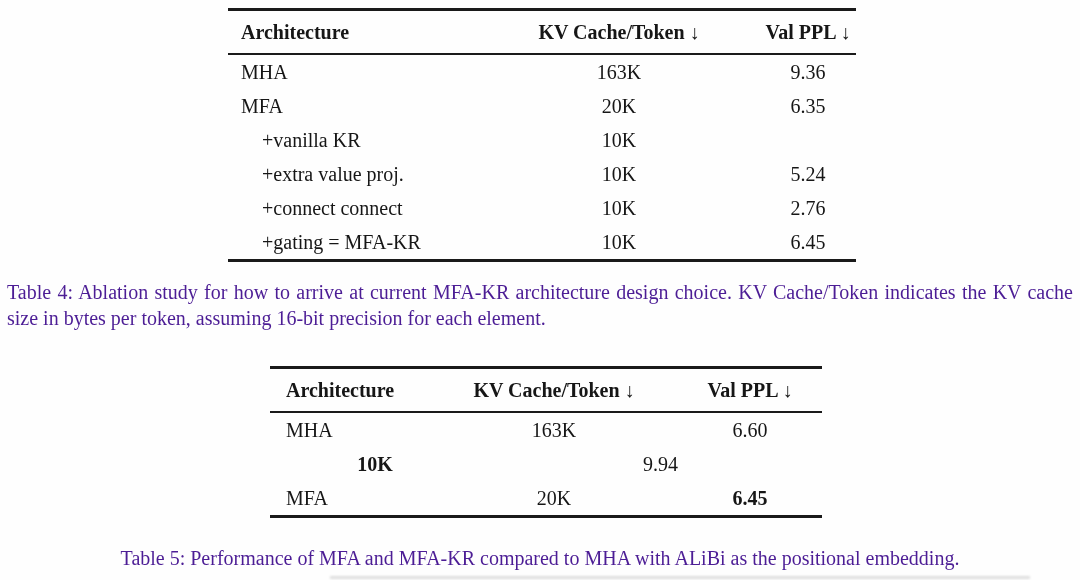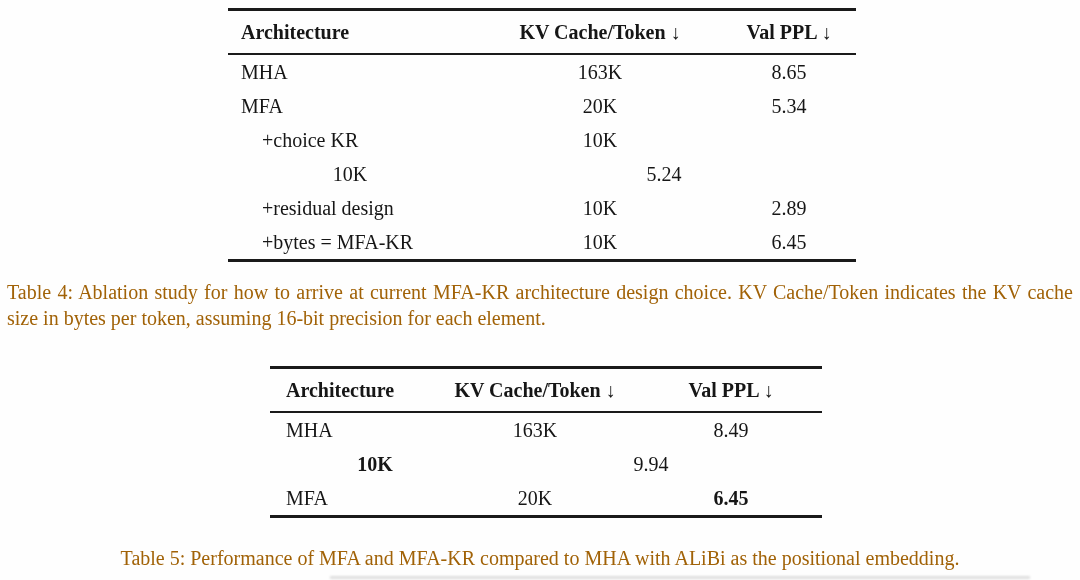--- a/index.html
+++ b/index.html
@@ -9,35 +9,35 @@
     background: #fefefe;
     color: #161616;
     font-family: "Liberation Serif", "DejaVu Serif", serif;
     font-size: 20px;
     overflow: hidden;
   }
   .tbl { position: absolute; }
   .rule { width: 100%; background: #1a1a1a; }
   .rule.thick { height: 3px; }
   .rule.thin  { height: 2px; }
-  .trow { display: flex; align-items: center; height: 34px; }
+  .trow { display: flex; align-items: center; height: 34px; gap: 19px; }
   .trow.thead { height: 42px; font-weight: bold; }
 
   #table4 { left: 228px; top: 8px; width: 628px; }
   #table4 .c1 { width: 250px; padding-left: 13px; }
   #table4 .c2 { width: 244px; text-align: center; }
   #table4 .c3 { flex: 1; text-align: center; }
   #table4 .trow.indent .c1 { padding-left: 34px; }
 
   #table5 { left: 270px; top: 366px; width: 552px; }
   #table5 .c1 { width: 160px; padding-left: 16px; }
   #table5 .c2 { width: 210px; text-align: center; }
   #table5 .c3 { flex: 1; text-align: center; }
 
-  .caption { position: absolute; line-height: 26px; color: #a16207; }
+  .caption { position: absolute; line-height: 26px; color: #4c1d95; }
   #caption4 { left: 7px; top: 279px; width: 1066px; text-align: justify; }
   #caption5 { left: 0; top: 545px; width: 1080px; text-align: center; }
 
   .scan-artifact {
     position: absolute; left: 330px; top: 576px; width: 700px; height: 3px;
     background: #9a9a9a; opacity: 0.3; filter: blur(1px);
   }
 </style>
 </head>
 <body>
@@ -47,63 +47,64 @@
   <div class="trow thead">
     <div class="c1">Architecture</div>
     <div class="c2">KV Cache/Token ↓</div>
     <div class="c3">Val PPL ↓</div>
   </div>
   <div class="rule thin"></div>
 
   <div class="trow">
     <div class="c1">MHA</div>
     <div class="c2">163K</div>
-    <div class="c3">8.65</div>
+    <div class="c3">9.36</div>
   </div>
   <div class="trow">
     <div class="c1">MFA</div>
     <div class="c2">20K</div>
-    <div class="c3">5.34</div>
+    <div class="c3">6.35</div>
   </div>
   <div class="trow indent">
-    <div class="c1">+choice KR</div>
+    <div class="c1">+vanilla KR</div>
     <div class="c2">10K</div>
   </div>
   <div class="trow indent">
+    <div class="c1">+extra value proj.</div>
     <div class="c2">10K</div>
     <div class="c3">5.24</div>
   </div>
   <div class="trow indent">
-    <div class="c1">+residual design</div>
+    <div class="c1">+connect connect</div>
     <div class="c2">10K</div>
-    <div class="c3">2.89</div>
+    <div class="c3">2.76</div>
   </div>
   <div class="trow indent">
-    <div class="c1">+bytes = MFA-KR</div>
+    <div class="c1">+gating = MFA-KR</div>
     <div class="c2">10K</div>
     <div class="c3">6.45</div>
   </div>
   <div class="rule thick"></div>
 </div>
 
 <div class="caption" id="caption4">Table 4: Ablation study for how to arrive at current MFA-KR architecture design choice. KV Cache/Token indicates the KV cache size in bytes per token, assuming 16-bit precision for each element.</div>
 
 <div class="tbl" id="table5">
   <div class="rule thick"></div>
   <div class="trow thead">
     <div class="c1">Architecture</div>
     <div class="c2">KV Cache/Token ↓</div>
     <div class="c3">Val PPL ↓</div>
   </div>
   <div class="rule thin"></div>
 
   <div class="trow">
     <div class="c1">MHA</div>
     <div class="c2">163K</div>
-    <div class="c3">8.49</div>
+    <div class="c3">6.60</div>
   </div>
   <div class="trow">
     <div class="c2" style="font-weight: bold;">10K</div>
     <div class="c3">9.94</div>
   </div>
   <div class="trow">
     <div class="c1">MFA</div>
     <div class="c2">20K</div>
     <div class="c3" style="font-weight: bold;">6.45</div>
   </div>

